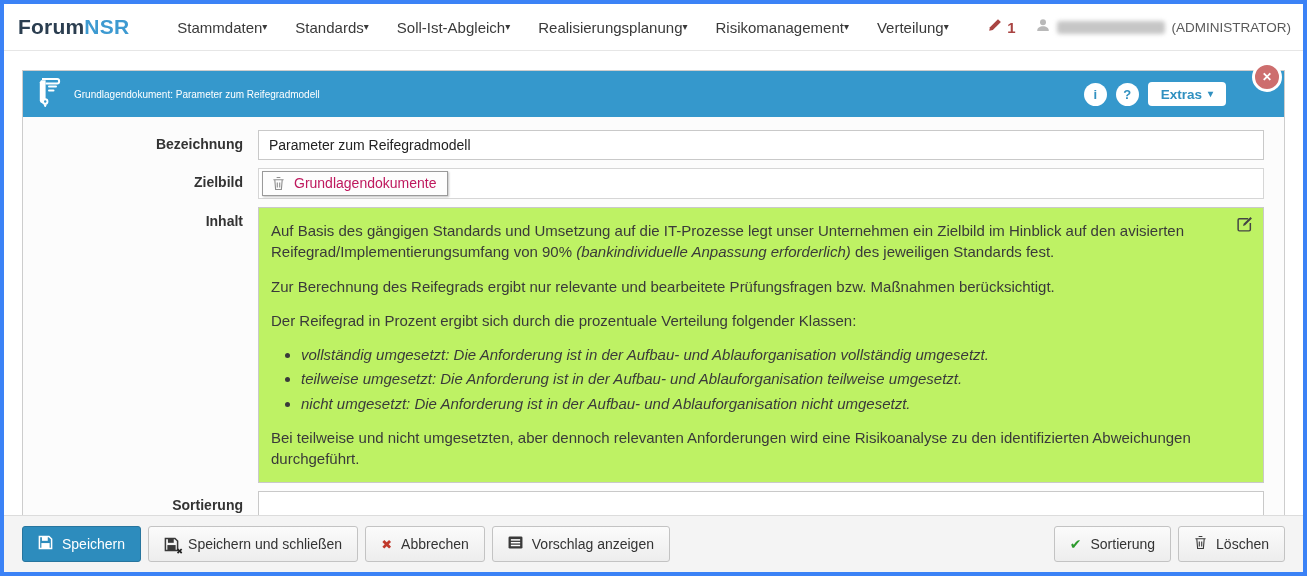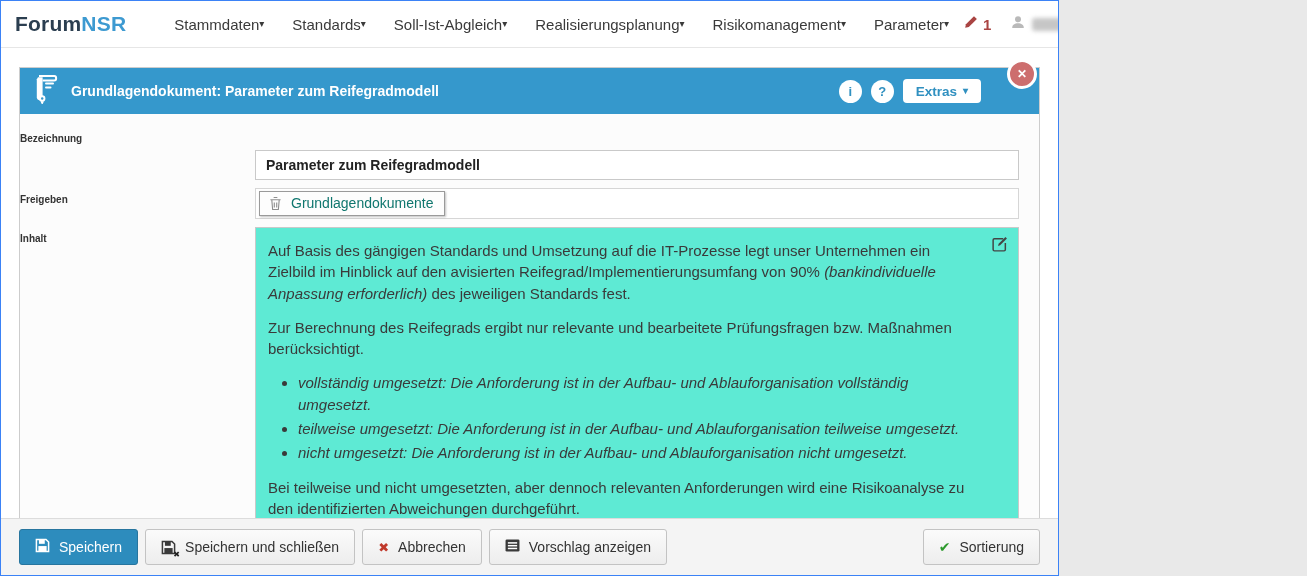--- a/index.html
+++ b/index.html
@@ -1,20 +1,20 @@
 <!DOCTYPE html>
 <html lang="de"><head>
 <meta charset="utf-8">
 <style>
   * { box-sizing: border-box; margin: 0; padding: 0; }
   html,body { background:#e9e9e9; }
   body { font-family: "Liberation Sans", "DejaVu Sans", sans-serif; }
   .frame {
-    position: relative; width: 1059px; height: 576px;
-    background: #fff; border: 1px solid #3b82f6; overflow: hidden;
+    position: relative; width: 1307px; height: 576px;
+    background: #fff; border: 4px solid #3b82f6; overflow: hidden;
   }
 
   
   .navbar {
     height: 47px; display: flex; align-items: center;
     padding: 0 12px 0 14px; border-bottom: 1px solid #e6e6e6; background: #fff;
   }
   .logo { font-size: 21px; font-weight: bold; letter-spacing: .2px; cursor: pointer; }
   .logo .p1 { color: #2b3e50; }
   .logo .p2 { color: #3d9ad1; }
@@ -33,21 +33,21 @@
 
   
   .panel {
     position: absolute; left: 18px; right: 18px; top: 66px;
     border: 1px solid #cdcdcd; background: #fcfcfc;
   }
   .panel-header {
     position: relative; height: 46px; background: #3598cc;
     display: flex; align-items: center; padding: 0 14px; gap: 12px;
   }
-  .panel-title { color: #fff; font-weight: bold; font-size: 14px; }
+  .panel-title { color: #fff; font-weight: normal; font-size: 10px; }
   .header-actions { margin-left: auto; display: flex; align-items: center; gap: 9px; padding-right: 44px; }
   .circle-btn {
     width: 23px; height: 23px; border-radius: 50%; background: #fff; border: none;
     color: #3090c0; font-weight: bold; font-size: 13px;
     display: flex; align-items: center; justify-content: center; cursor: pointer;
   }
   .extras-btn {
     height: 24px; border-radius: 4px; background: #fff; border: none;
     color: #3090c0; font-weight: bold; font-size: 13.5px; padding: 0 13px;
     display: flex; align-items: center; gap: 6px; cursor: pointer;
@@ -57,41 +57,41 @@
     position: absolute; top: -9px; right: 2px; width: 30px; height: 30px;
     border-radius: 50%; background: #cd6e6e; border: 3px solid #fff;
     color: #fff; font-weight: bold; font-size: 12px;
     display: flex; align-items: center; justify-content: center; cursor: pointer; z-index: 5;
   }
 
   
   .panel-body { padding: 13px 20px 16px 0; }
   .form-row { display: flex; align-items: flex-start; margin-bottom: 8px; }
   .form-label {
-    width: 235px; flex: 0 0 235px; padding: 6px 15px 0 0;
-    font-weight: bold; font-size: 10px; color: #333;
+    width: 235px; flex: 0 0 235px; text-align: right; padding: 6px 15px 0 0;
+    font-weight: bold; font-size: 14px; color: #333;
   }
   .form-field { flex: 1; min-width: 0; }
   .text-input {
     width: 100%; height: 30px; border: 1px solid #c9c9c9; background: #fff;
     padding: 0 10px; font-size: 14px; font-family: inherit; color: #222;
   }
-  .text-input.bold { font-weight: bold; margin-top: 23px; }
+  .text-input.bold { font-weight: normal; }
   .chip-box {
     width: 100%; min-height: 30px; border: 1px solid #d6d6d6; background: #fff;
     display: flex; align-items: center; padding: 2px 3px;
   }
   .chip {
     display: inline-flex; align-items: center; gap: 9px;
     border: 1px solid #9a9a9a; background: #fdfdfd; box-shadow: 1px 1px 2px rgba(0,0,0,.25);
-    padding: 3px 11px 4px 9px; font-size: 14px; color: #0f766e; cursor: default;
+    padding: 3px 11px 4px 9px; font-size: 14px; color: #be185d; cursor: default;
   }
   .chip .trash { cursor: pointer; display: flex; }
   .content-box {
-    position: relative; border: 1px solid #c9c9c9; background: #5eead4;
+    position: relative; border: 1px solid #c9c9c9; background: #bef264;
     padding: 12px 44px 10px 12px; font-size: 15px; color: #3a3a3a; line-height: 1.42;
   }
   .content-box p { margin: 0 0 13px; }
   .content-box p:last-child { margin-bottom: 2px; }
   .content-box ul { margin: 0 0 13px 30px; }
   .content-box li { margin-bottom: 3px; font-style: italic; }
   .edit-corner { position: absolute; top: 8px; right: 10px; cursor: pointer; }
 
   
   .footer {
@@ -144,21 +144,21 @@
           <span>Realisierungsplanung</span>
           <span class="caret">▾</span>
         </div>
 
         <div class="nav-item">
           <span>Risikomanagement</span>
           <span class="caret">▾</span>
         </div>
 
         <div class="nav-item">
-          <span>Parameter</span>
+          <span>Verteilung</span>
           <span class="caret">▾</span>
         </div>
       </div>
     <div class="nav-right">
       <div class="edit-indicator">
         <span>
           <svg width="15" height="15" viewBox="0 0 16 16">
               <path d="M11.7 1.2l3.1 3.1-8.6 8.6-3.9 .8 .8-3.9z" fill="#a94442"></path>
             </svg>
         </span>
@@ -213,21 +213,21 @@
     <div class="panel-body">
 
       <div class="form-row">
         <label class="form-label">Bezeichnung</label>
         <div class="form-field">
           <input class="text-input bold" type="text" value="Parameter zum Reifegradmodell" style="">
         </div>
       </div>
 
       <div class="form-row">
-        <label class="form-label">Freigeben</label>
+        <label class="form-label">Zielbild</label>
         <div class="form-field">
           <div class="chip-box">
             <span class="chip">
               <span class="trash">
                 <svg width="13" height="15" viewBox="0 0 14 16">
                     <path d="M1.5 4h11M5 1.5h4M3 4l.9 10.5h6.2L11 4M5.7 6.8v5.4M8.3 6.8v5.4" fill="none" stroke="#8e8e8e" stroke-width="1.2"></path>
                   </svg>
               </span>
               <span>Grundlagendokumente</span>
             </span>
@@ -241,20 +241,21 @@
         <div class="form-field">
           <div class="content-box">
             <span class="edit-corner">
               <svg width="17" height="17" viewBox="0 0 16 16">
                   <path d="M11.5 2.5H3.2c-.7 0-1.2.5-1.2 1.2v9.1c0 .7.5 1.2 1.2 1.2h9.1c.7 0 1.2-.5 1.2-1.2V6.5" fill="none" stroke="#444" stroke-width="1.4"></path>
                   <path d="M13.6 1l1.4 1.4L8.6 8.8 6.6 9.4l.6-2z" fill="#444"></path>
                 </svg>
             </span>
             <p><span>Auf Basis des gängigen Standards und Umsetzung auf die IT-Prozesse legt unser Unternehmen ein Zielbild im Hinblick auf den avisierten Reifegrad/Implementierungsumfang von 90% </span><em>(bankindividuelle Anpassung erforderlich)</em><span> des jeweiligen Standards fest.</span></p>
             <p>Zur Berechnung des Reifegrads ergibt nur relevante und bearbeitete Prüfungsfragen bzw. Maßnahmen berücksichtigt.</p>
+            <p>Der Reifegrad in Prozent ergibt sich durch die prozentuale Verteilung folgender Klassen:</p>
             <ul>
 
                 <li>vollständig umgesetzt: Die Anforderung ist in der Aufbau- und Ablauforganisation vollständig umgesetzt.</li>
 
                 <li>teilweise umgesetzt: Die Anforderung ist in der Aufbau- und Ablauforganisation teilweise umgesetzt.</li>
 
                 <li>nicht umgesetzt: Die Anforderung ist in der Aufbau- und Ablauforganisation nicht umgesetzt.</li>
               </ul>
             <p>Bei teilweise und nicht umgesetzten, aber dennoch relevanten Anforderungen wird eine Risikoanalyse zu den identifizierten Abweichungen durchgeführt.</p>
           </div>
@@ -306,16 +307,24 @@
             <rect x="3" y="9.4" width="10" height="1.6" fill="#fff"></rect>
           </svg>
       </span>
       <span>Vorschlag anzeigen</span>
     </button>
     <div class="footer-right">
       <button class="btn">
         <span class="check-green">✔</span>
         <span>Sortierung</span>
       </button>
+      <button class="btn">
+        <span>
+          <svg width="13" height="15" viewBox="0 0 14 16">
+              <path d="M1.5 4h11M5 1.5h4M3 4l.9 10.5h6.2L11 4M5.7 6.8v5.4M8.3 6.8v5.4" fill="none" stroke="#3a3a3a" stroke-width="1.2"></path>
+            </svg>
+        </span>
+        <span>Löschen</span>
+      </button>
     </div>
   </footer>
 
 </div>
 
 </body></html>

